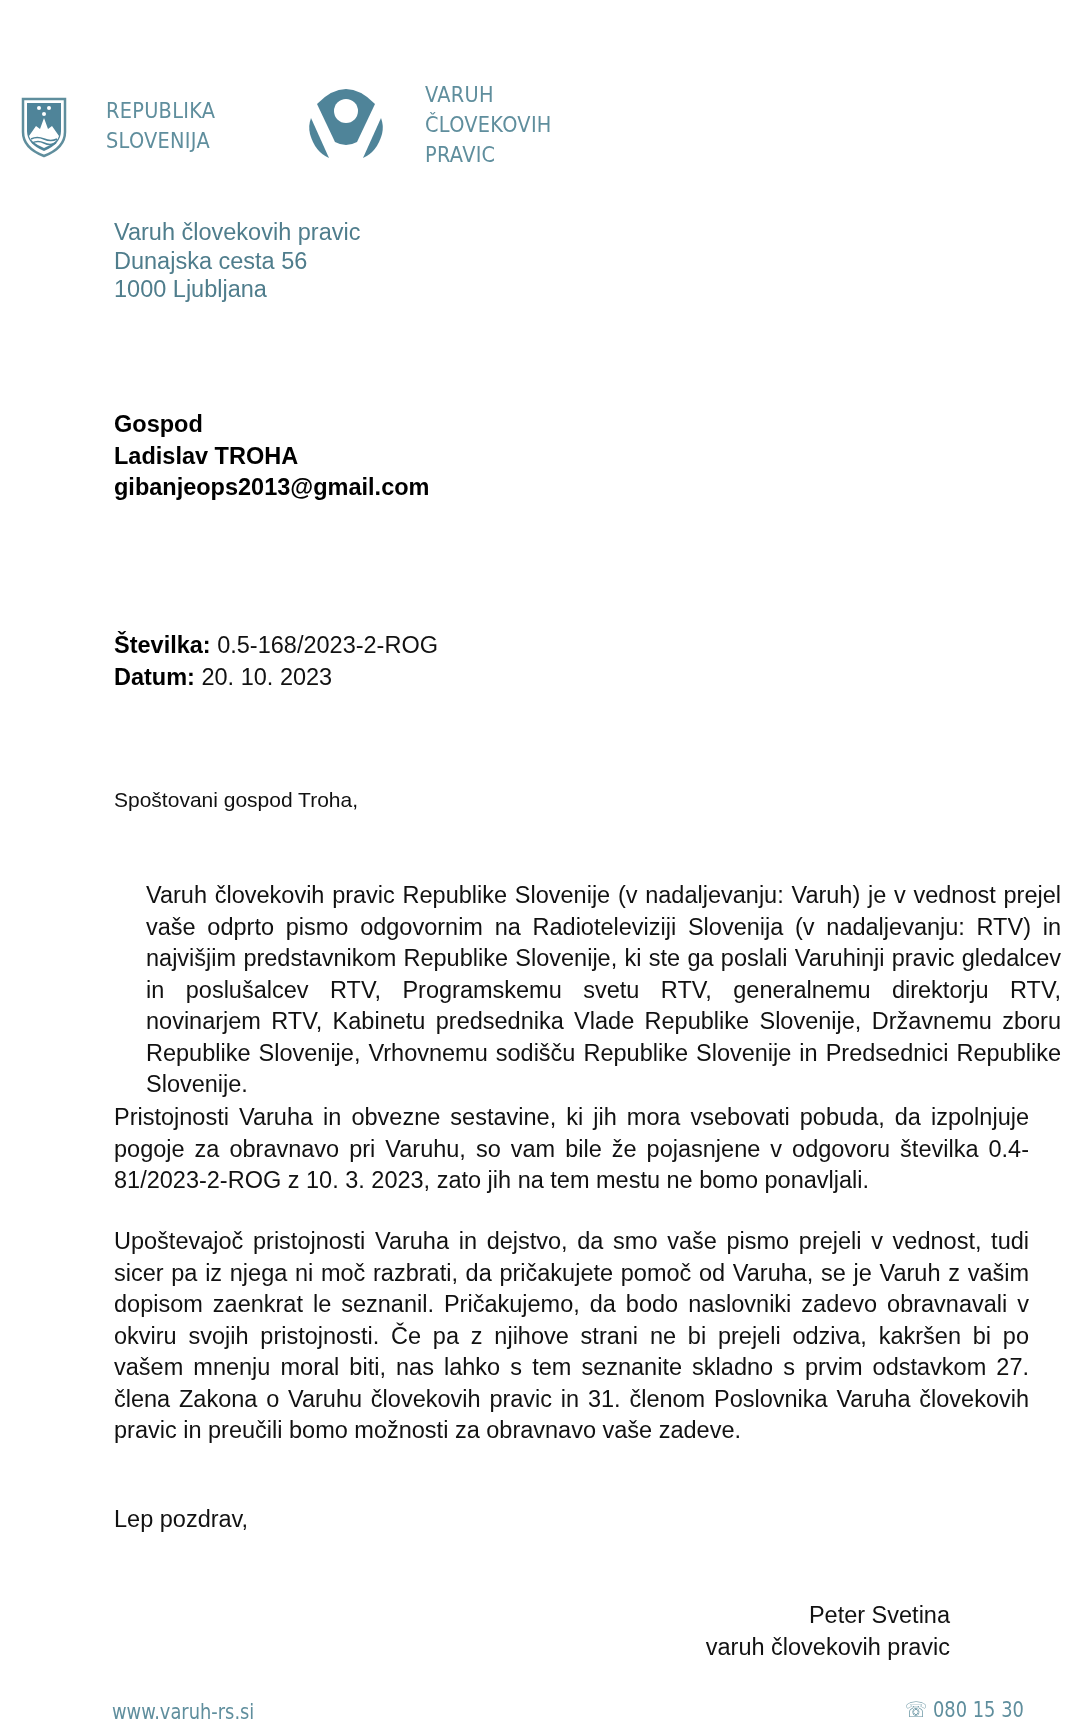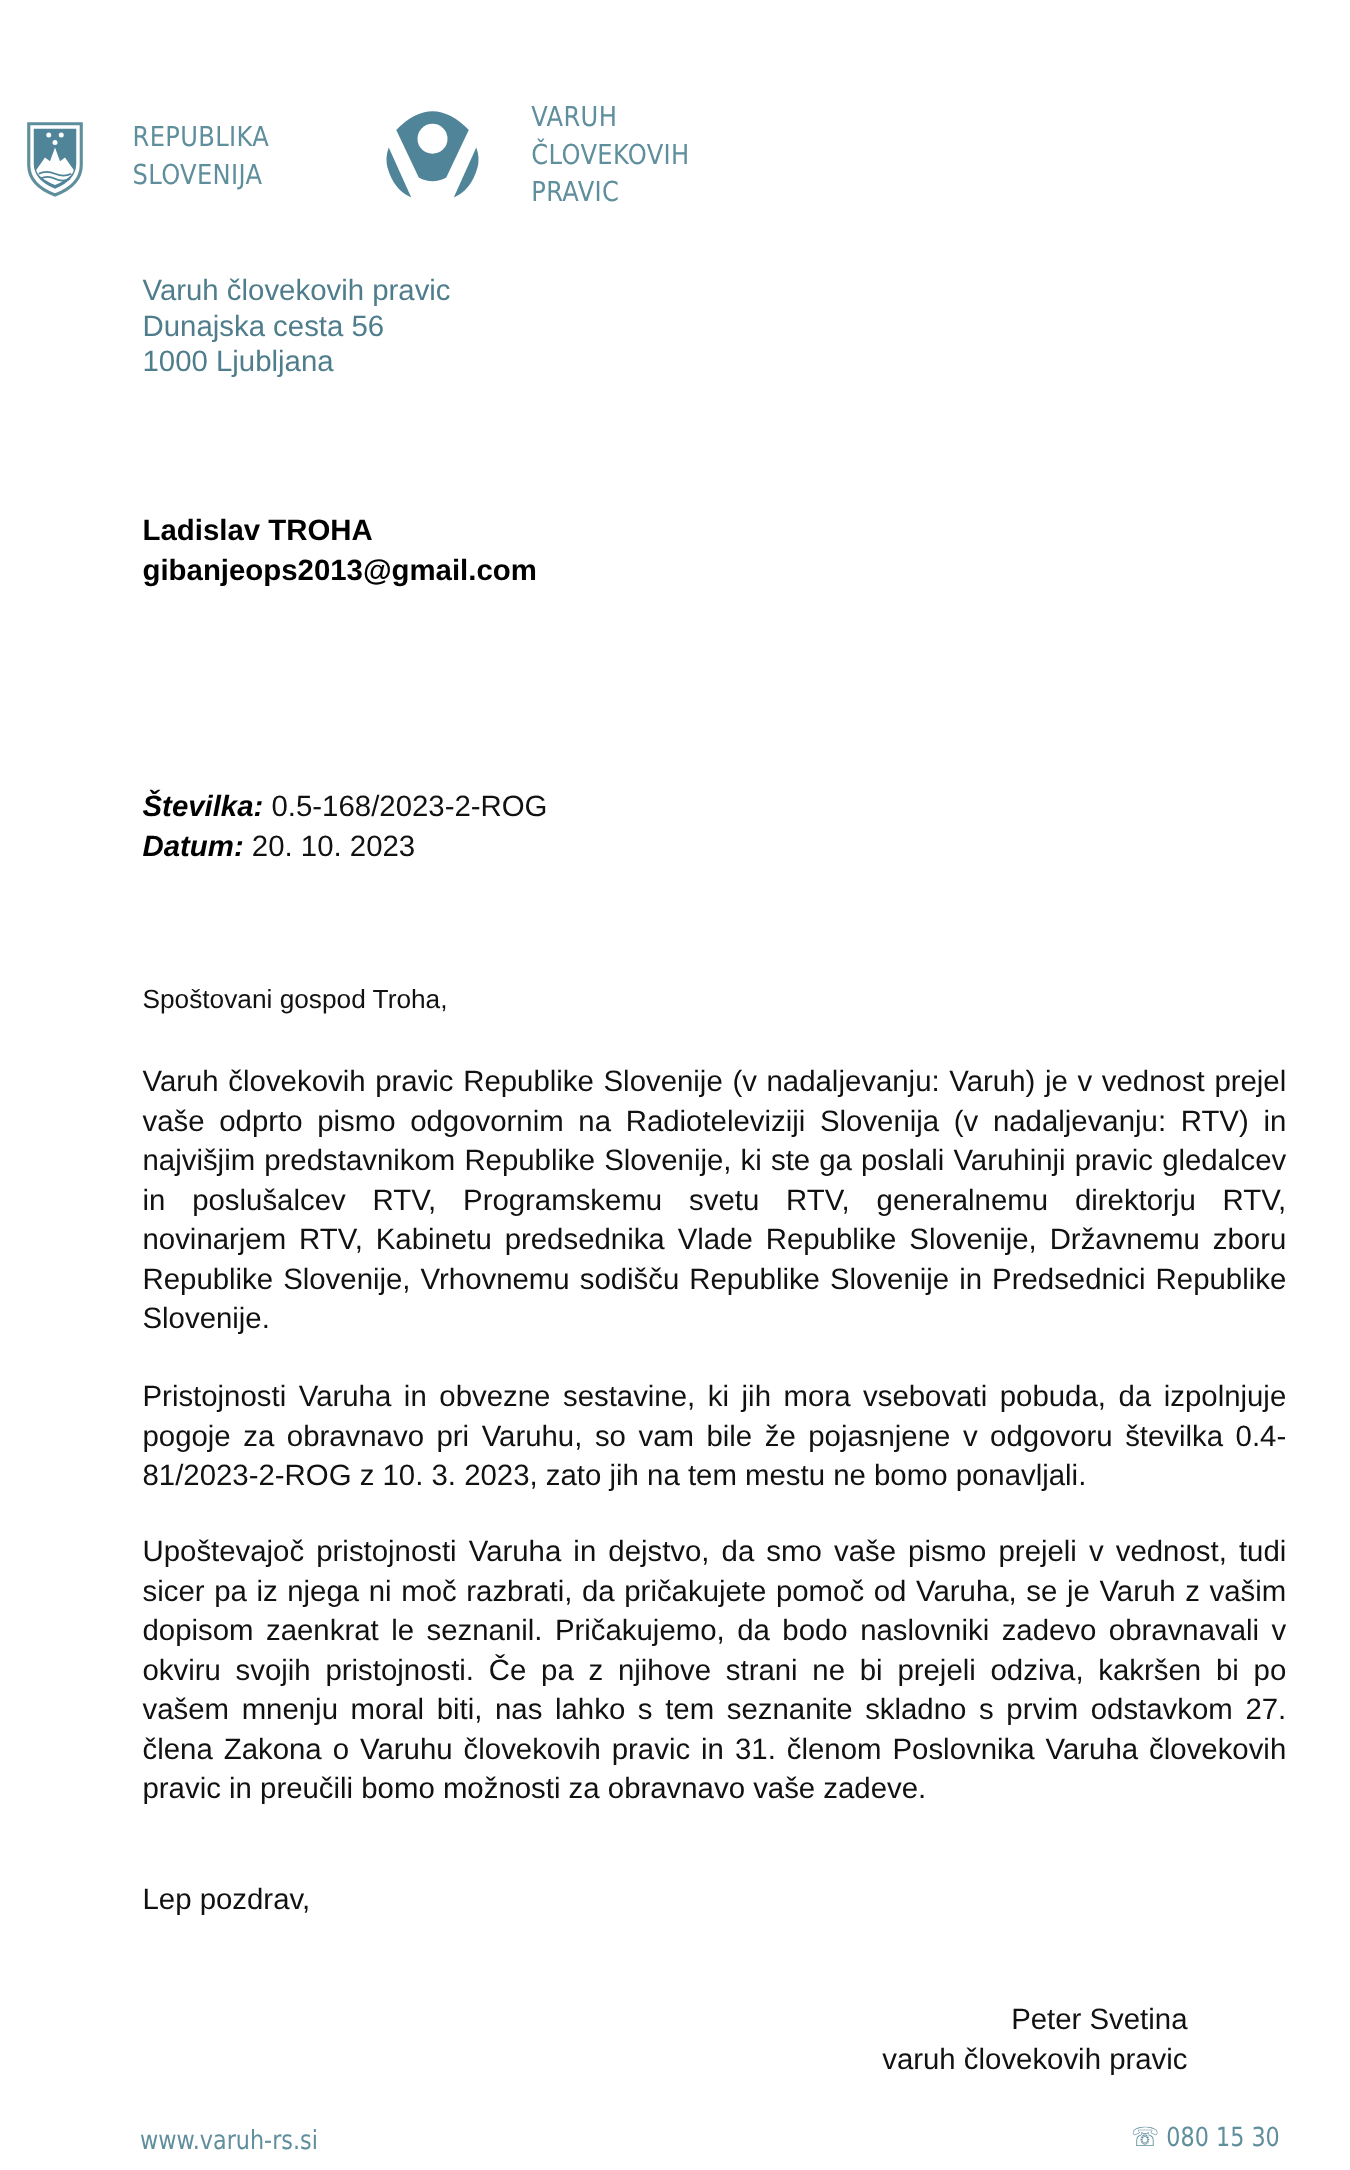--- a/index.html
+++ b/index.html
@@ -11,27 +11,27 @@
   }
   .abs { position: absolute; }
   .logo-text {
     font-family: "DejaVu Sans", sans-serif;
     color: #5f8e9d; font-size: 22px; line-height: 30px;
     letter-spacing: 0.3px; transform: scaleX(0.88); transform-origin: left top;
   }
   .address { left: 114px; top: 218px; font-size: 23.5px; line-height: 28.5px; color: #4f7d8c; }
   .recipient { left: 114px; top: 409px; font-size: 23.5px; line-height: 31.5px; font-weight: bold; color: #000; }
   .refs { left: 114px; top: 630px; font-size: 23.5px; line-height: 31.5px; color: #111; }
-  .refs b { color: #000; font-style: italic; }
+  .refs b { color: #000; }
   .salutation { left: 114px; top: 788px; font-size: 21px; }
   .body-text {
     left: 114px; width: 915px; font-size: 23.5px; line-height: 31.5px;
     text-align: justify; color: #111;
   }
-  .p1 { top: 850px; }
+  .p1 { top: 880px; margin-left: 32px; }
   .p2 { top: 1102px; }
   .p3 { top: 1226px; }
   .closing { left: 114px; top: 1506px; font-size: 23.5px; text-align: center; }
   .signature { left: 680px; width: 270px; top: 1600px; font-size: 23.5px; line-height: 31.5px; text-align: right; }
   .footer-left { left: 112px; top: 1700px; font-size: 21px; color: #5f8e9d; font-family: "DejaVu Sans", sans-serif; transform: scaleX(0.85); transform-origin: left top; }
   .footer-right { left: 905px; top: 1698px; font-size: 21px; color: #5f8e9d; font-family: "DejaVu Sans", sans-serif; transform: scaleX(0.85); transform-origin: left top; white-space: nowrap; }
 </style>
 </head>
 <body>
 
@@ -70,20 +70,21 @@
   </div>
 </div>
 
 <div class="abs address">
   <div>Varuh človekovih pravic</div>
   <div>Dunajska cesta 56</div>
   <div>1000 Ljubljana</div>
 </div>
 
 <div class="abs recipient">
+  <div>Gospod</div>
   <div>Ladislav TROHA</div>
   <div>gibanjeops2013@gmail.com</div>
 </div>
 
 <div class="abs refs">
   <div>
     <b>Številka:</b>
     <span>0.5-168/2023-2-ROG</span>
   </div>
   <div>

